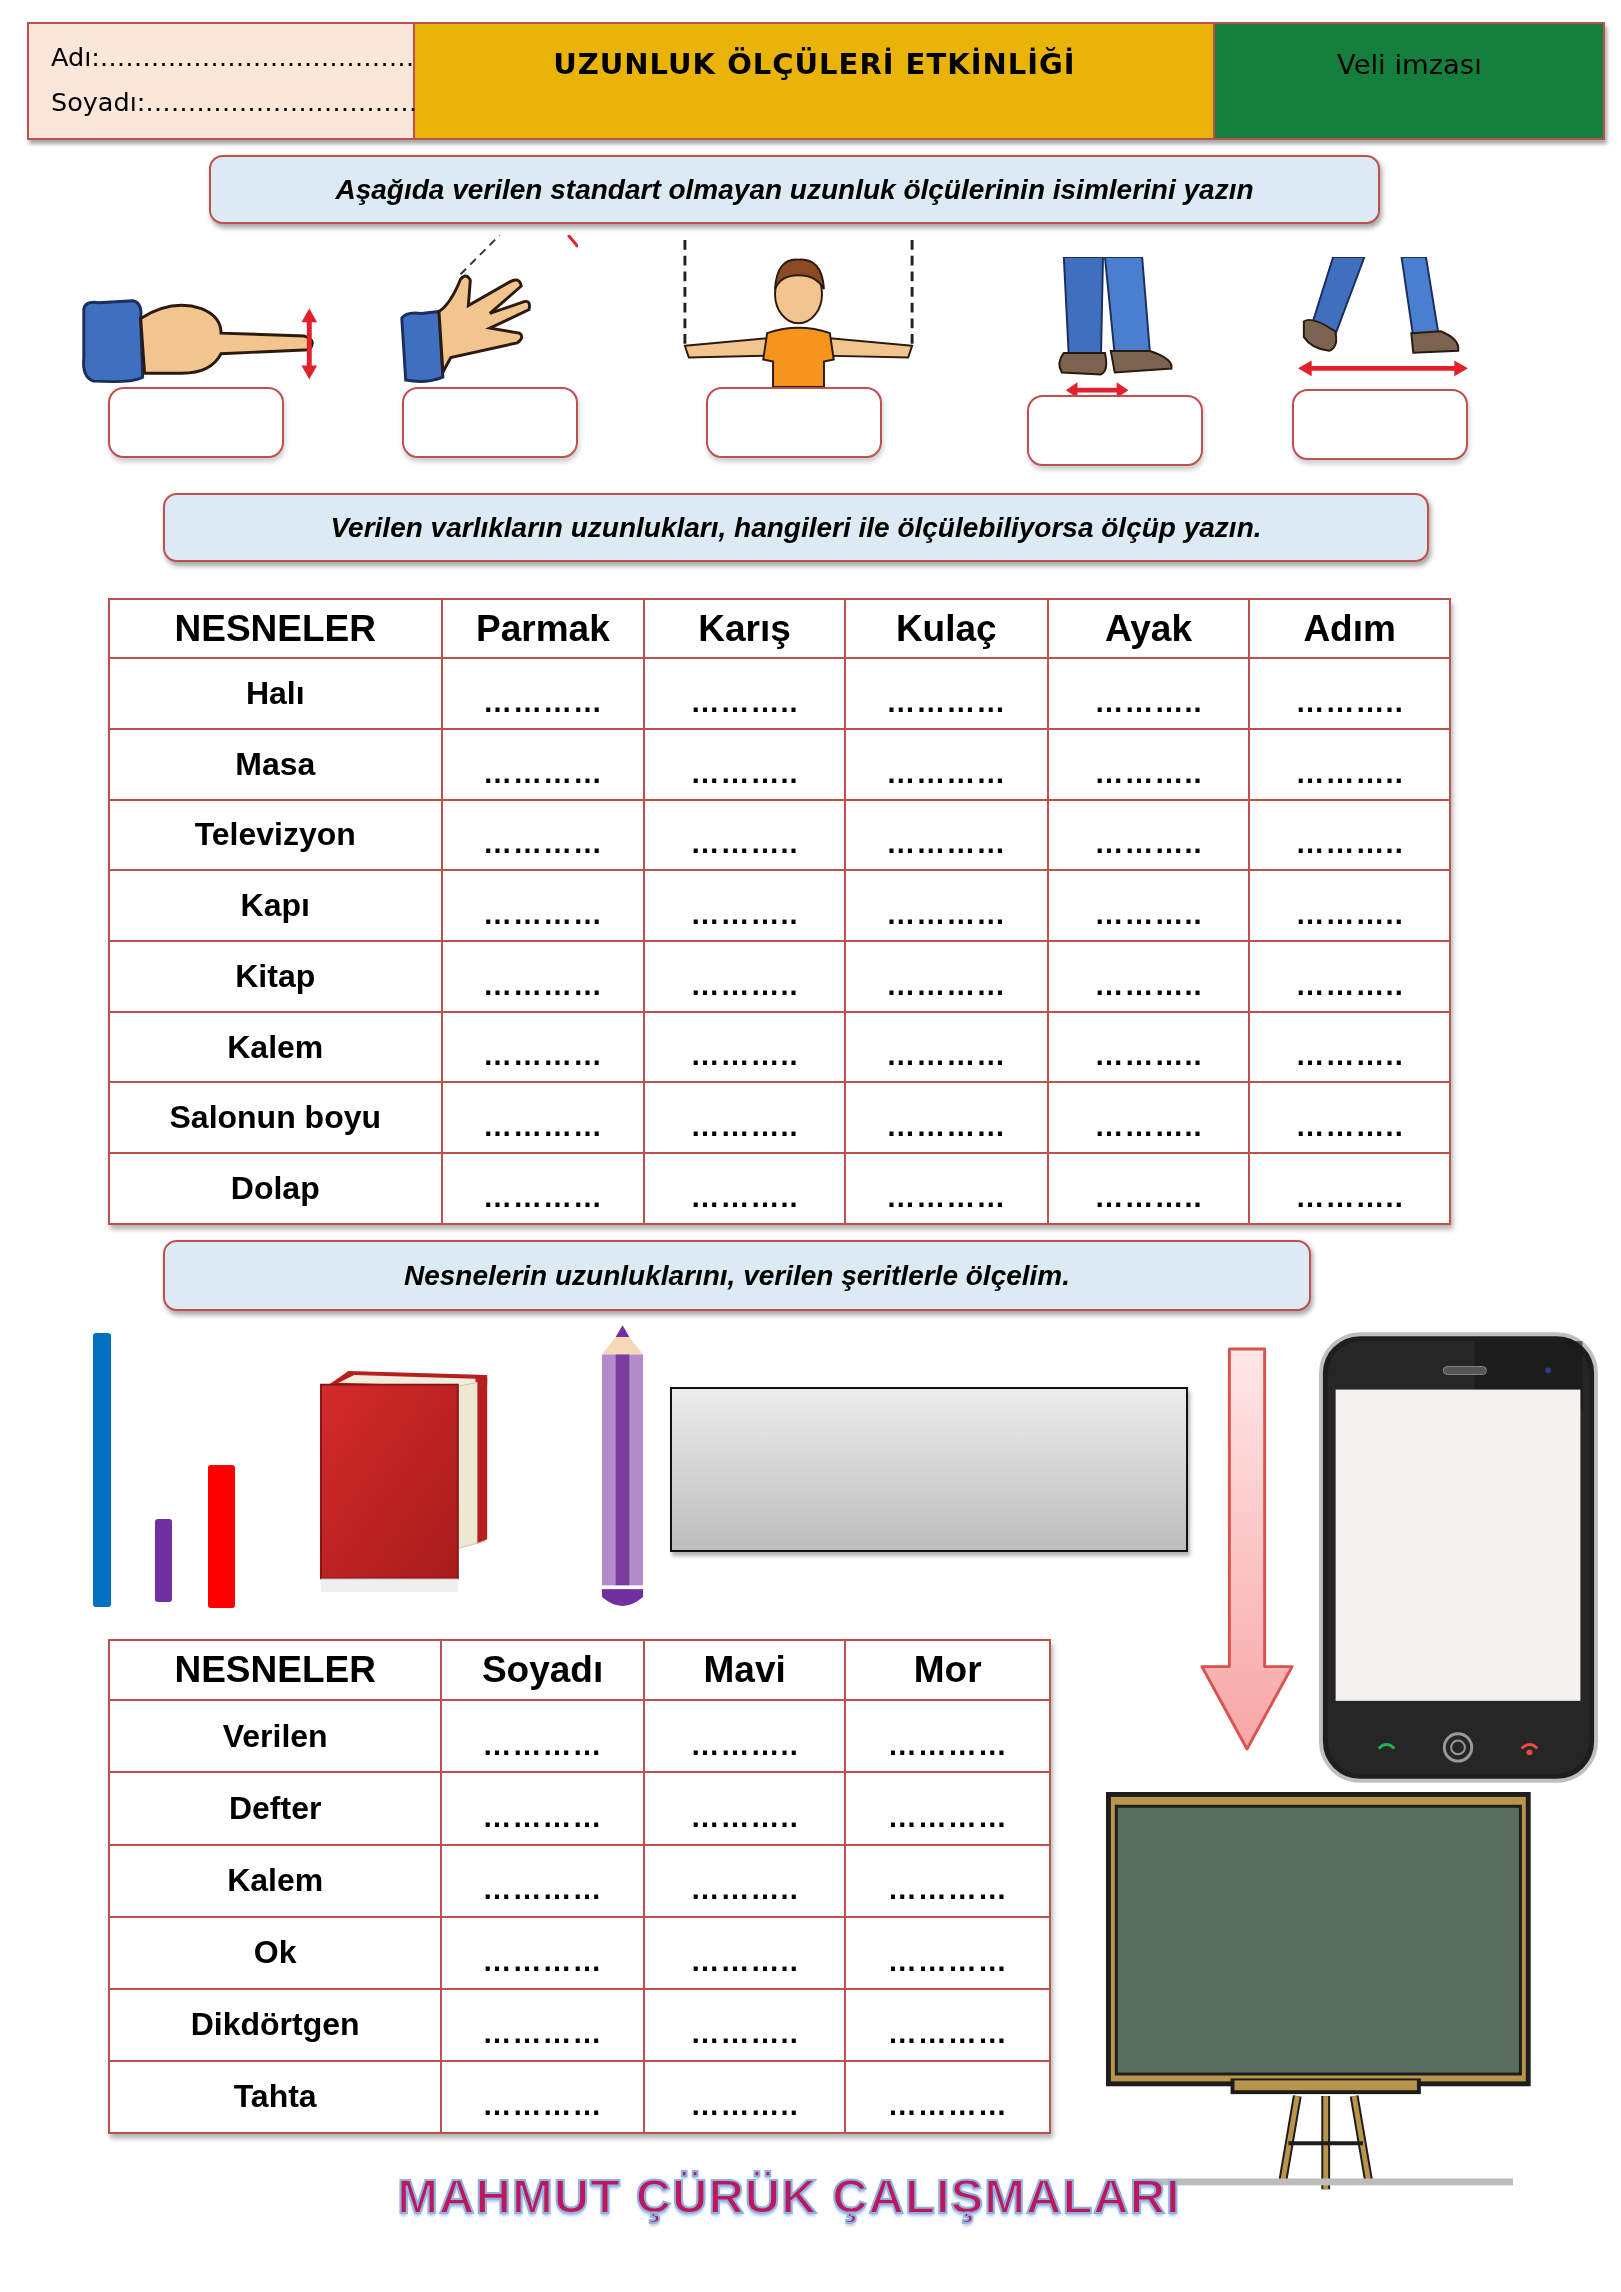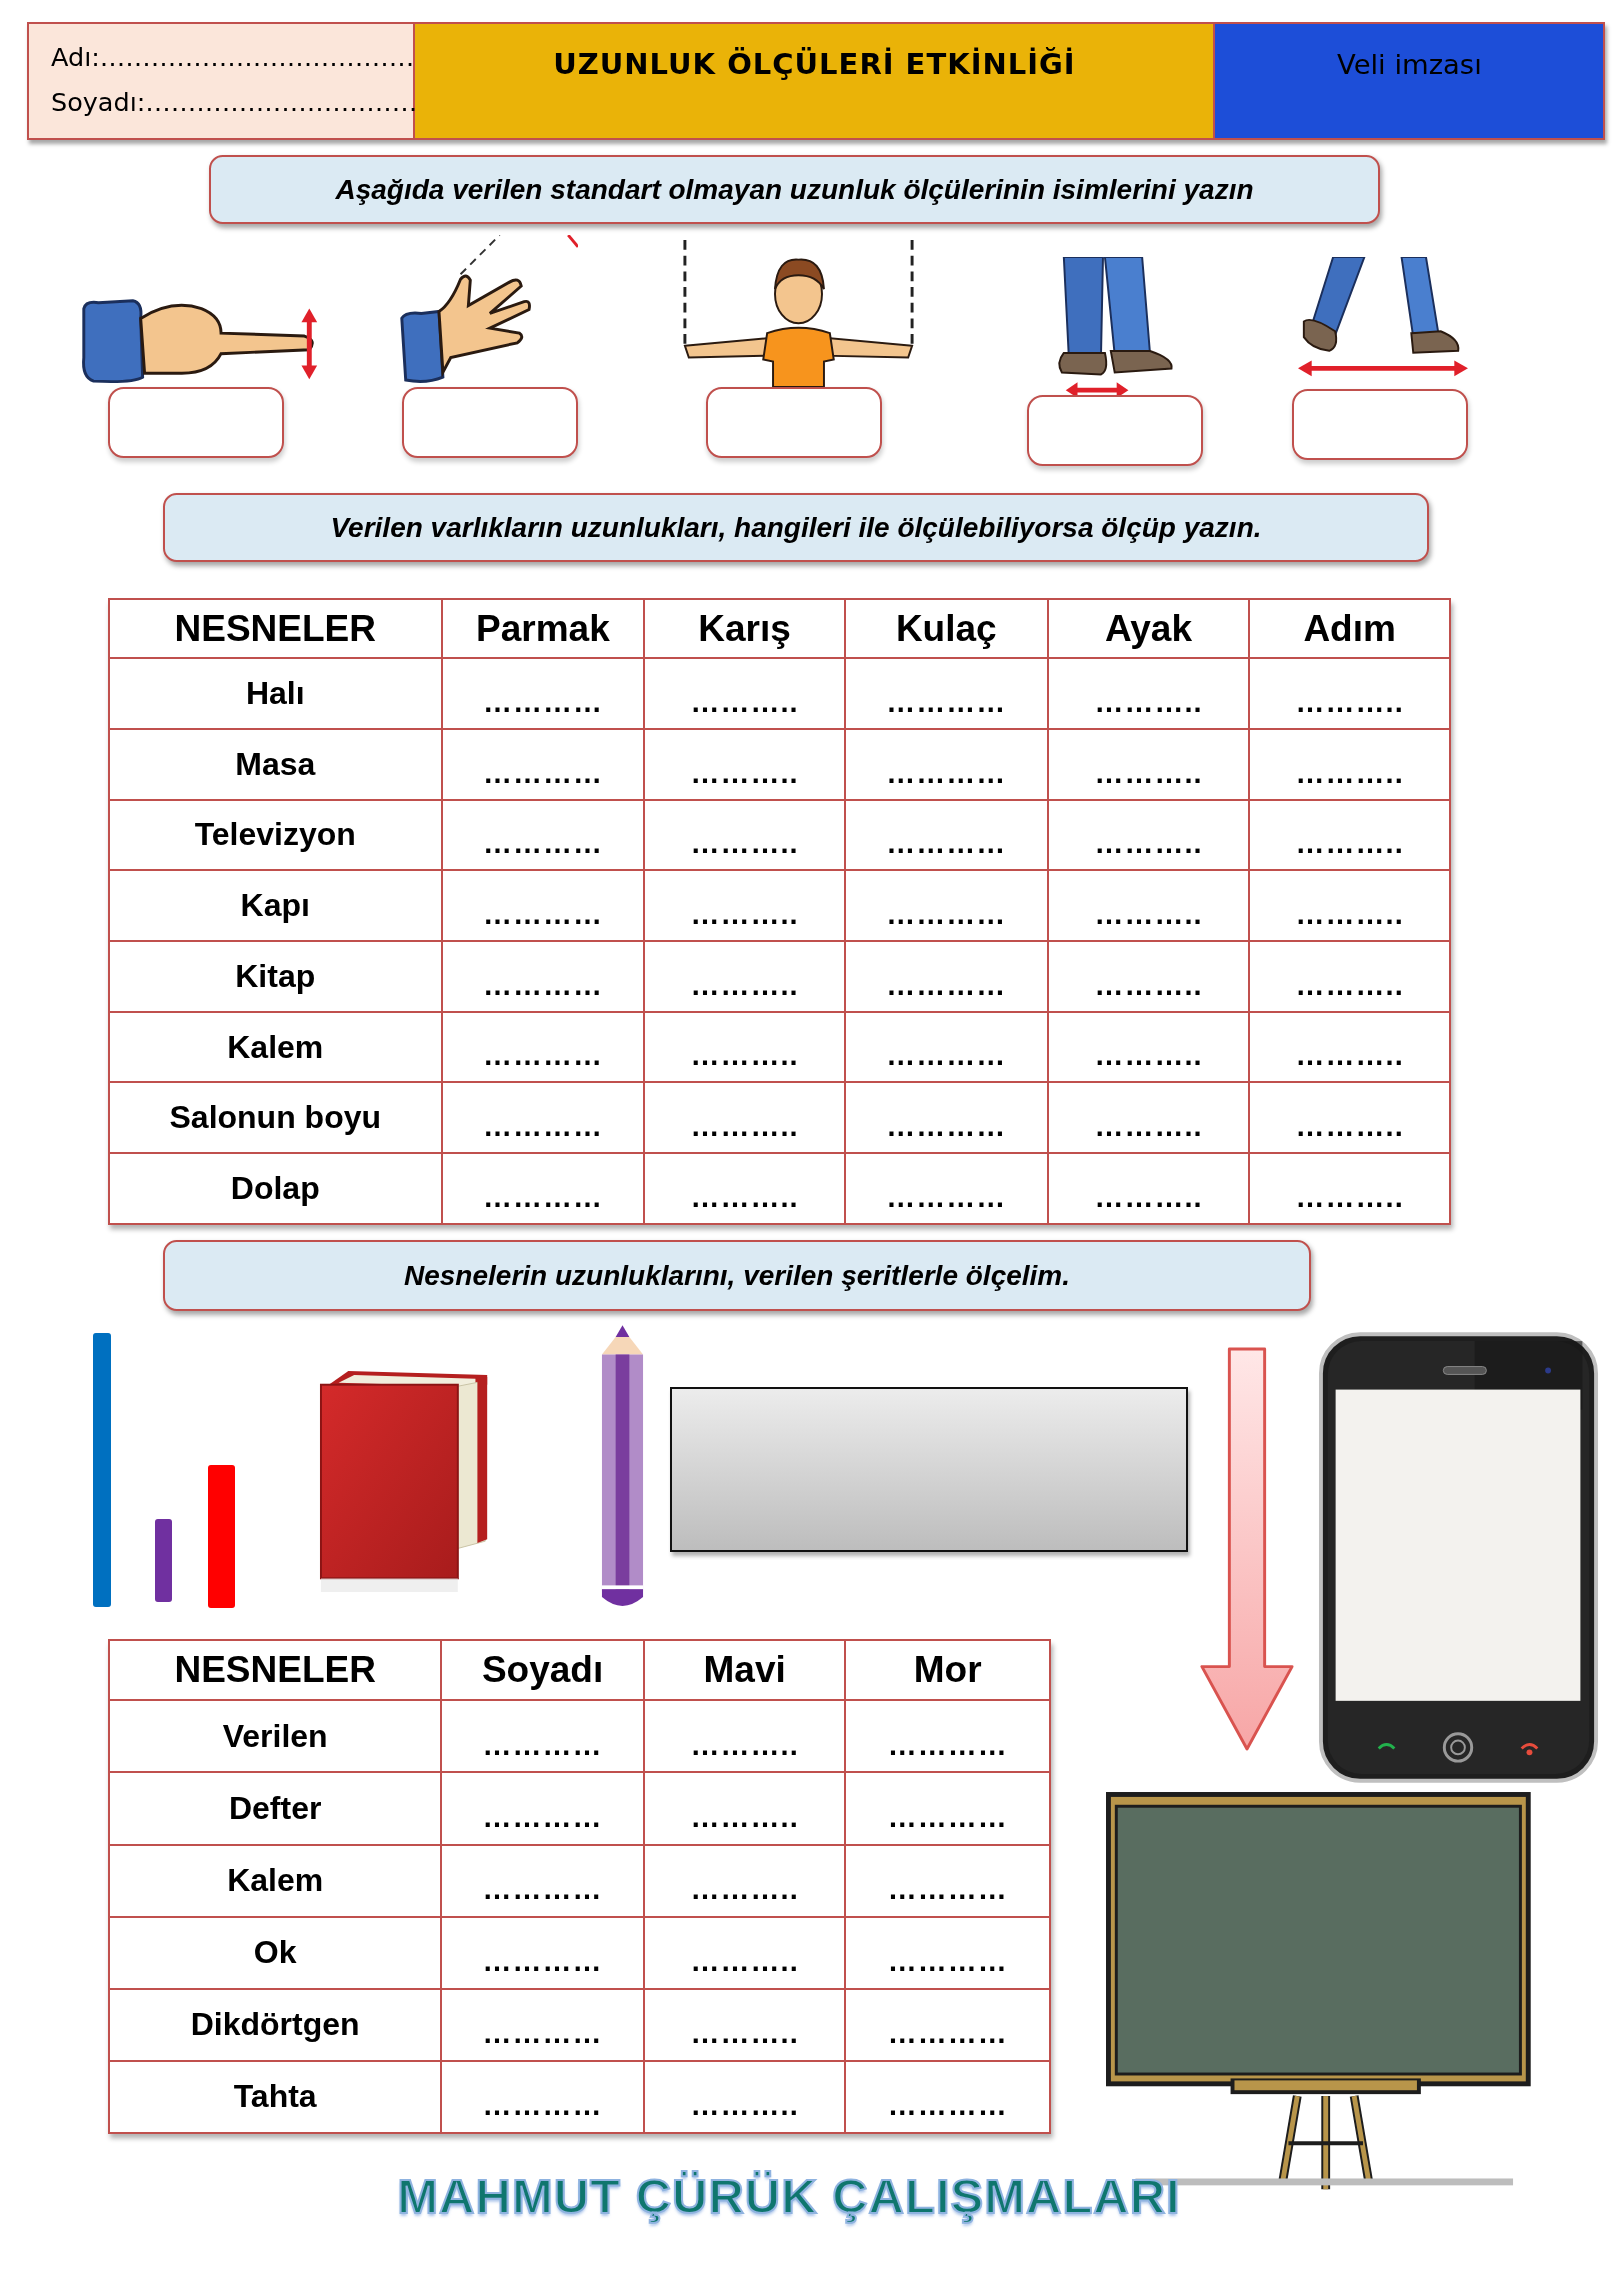--- a/index.html
+++ b/index.html
@@ -8,21 +8,21 @@
 
   .abs { position: absolute; }
 
   
   .header { position: absolute; left: 27.4px; top: 21.6px; width: 1578px; height: 118px;
             border: 2px solid #c0504d; display: flex; box-shadow: 2px 3.9px 3.9px rgba(0,0,0,0.35); }
   .hdr-name { width: 386px; background: #fbe6da; border-right: 2px solid #c0504d; padding: 11.8px 0 0 21.6px;
               font-family: "DejaVu Sans", sans-serif; font-size: 25.5px; line-height: 45px; }
   .hdr-title { flex: 1; background: #eab308; border-right: 2px solid #c0504d; text-align: center;
                padding-top: 23.5px; font-size: 29px; font-weight: bold; letter-spacing: 1px; }
-  .hdr-sign { width: 388px; background: #1d4ed8; text-align: center; padding-top: 25.5px; font-size: 27.4px; }
+  .hdr-sign { width: 388px; background: #15803d; text-align: center; padding-top: 25.5px; font-size: 27.4px; }
 
   
   .banner { position: absolute; background: #dbeaf3; border: 2px solid #c0504d; border-radius: 13.7px;
             box-shadow: 2px 3.9px 4.9px rgba(0,0,0,0.35); text-align: center; font-weight: bold;
             font-family: "Liberation Sans", sans-serif; font-size: 28px; display: flex;
             align-items: center; justify-content: center; font-style: italic; }
 
   
   .ansbox { position: absolute; width: 176px; height: 71px; border: 2.5px solid #c0504d; border-radius: 15.7px;
             background: #fff; box-shadow: 1px 3.9px 4.9px rgba(0,0,0,0.2); }
@@ -32,21 +32,21 @@
   table.grid td, table.grid th { border: 2px solid #c0504d; text-align: center; vertical-align: middle;
             font-family: "Liberation Sans", sans-serif; }
   table.grid th { font-size: 37px; font-weight: bold; }
   table.grid td.obj { font-size: 32px; font-weight: bold; }
   table.grid td.dots { font-size: 29px; font-weight: bold; letter-spacing: 1px; padding-top: 17.6px; }
 
   .strip { position: absolute; border-radius: 2.9px; }
 
   .watermark { position: absolute; left: 0; width: 1578px; top: 2168px; text-align: center;
                font-family: "Liberation Sans", sans-serif; font-weight: bold; font-size: 49px;
-               color: #0f766e; -webkit-text-stroke: 2px #8fb3e0;
+               color: #be185d; -webkit-text-stroke: 2px #8fb3e0;
                text-shadow: 0 2.9px 2.9px rgba(120,160,220,0.6); letter-spacing: 1px; }
 </style>
 </head>
 <body>
 
 <div class="header">
   <div class="hdr-name">
     <div>Adı:……………………………………</div>
     <div>Soyadı:………………………………</div>
   </div>

